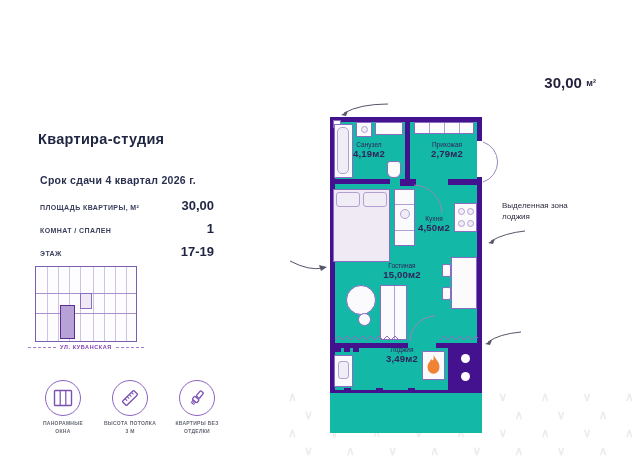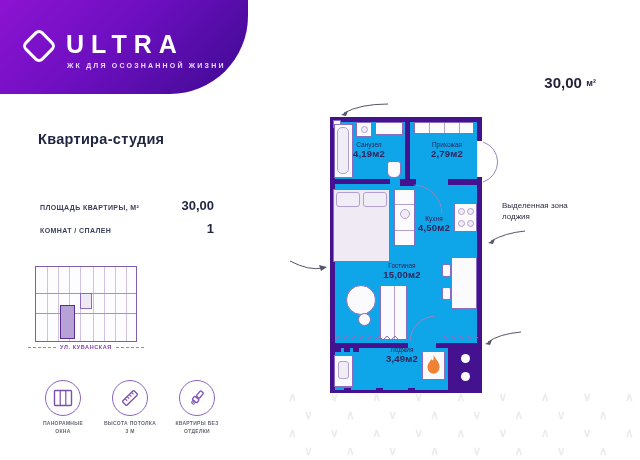--- a/index.html
+++ b/index.html
@@ -53,58 +53,58 @@
   
   .features { position:absolute; left:36px; top:380px; display:flex; gap:13px; }
   .feature { width:54px; display:flex; flex-direction:column; align-items:center; }
   .feature-circle { width:36px; height:36px; border:1.5px solid #8a63c0; border-radius:50%;
     display:flex; align-items:center; justify-content:center; background:#fff; }
   .feature-label { margin-top:4px; font-size:5px; color:#666a75; text-align:center; line-height:1.5; letter-spacing:.3px; font-weight:bold; }
   
   .chevrons { position:absolute; left:288px; top:388px; right:0; bottom:0; overflow:hidden; }
   .chev-row { font-size:12px; color:#ececec; letter-spacing:15px; line-height:18px; font-weight:bold; white-space:nowrap; }
   
-  .floorplan { position:absolute; left:330px; top:117px; width:152px; height:276px; background:#0ea5e9; }
+  .floorplan { position:absolute; left:330px; top:117px; width:152px; height:316px; background:#14b8a6; }
   .wall { position:absolute; background:#45128f; }
   .furn { position:absolute; border:1px solid #8a6cc0; background:#fbfafd; }
   .furn-inner { position:absolute; border:1px solid #b3a0d2; background:#f1edf7; }
   .circ { border-radius:50%; }
   .room-label { position:absolute; text-align:center; color:#30245a; }
   .room-name { font-size:6.5px; display:block; }
   .room-area { font-size:9.5px; font-weight:bold; display:block; letter-spacing:.2px; }
   .dot-w { position:absolute; width:9px; height:9px; border-radius:50%; background:#ffffff; }
   .arcline { position:absolute; }
   
   .anno { position:absolute; font-size:8px; color:#2b2b3d; line-height:1.35; }
 </style>
 </head>
 <body>
 <div class="stage">
 
-  <div class="hdr-shape">
-    <div class="logo-diamond"></div>
-    <div class="brand-word">ULTRA</div>
-    <div class="brand-tag">ЖК ДЛЯ ОСОЗНАННОЙ ЖИЗНИ</div>
-  </div>
 
   <div class="plan-area-wrap">
     <span class="plan-area-num">30,00</span>
     <span class="plan-area-unit">м²</span>
   </div>
 
   <div class="apt-title">Квартира-студия</div>
+  <div class="deadline">Срок сдачи 4 квартал 2026 г.</div>
 
   <div class="specs">
     <div class="spec-row">
       <span class="spec-label">ПЛОЩАДЬ КВАРТИРЫ, М²</span>
       <span class="spec-value">30,00</span>
     </div>
     <div class="spec-row">
       <span class="spec-label">КОМНАТ / СПАЛЕН</span>
       <span class="spec-value">1</span>
+    </div>
+    <div class="spec-row">
+      <span class="spec-label">ЭТАЖ</span>
+      <span class="spec-value">17-19</span>
     </div>
   </div>
 
   <div class="mini-plan">
     <div class="mini-v" style="left:11px"></div>
       <div class="mini-v" style="left:22px"></div>
     <div class="mini-v" style="left:33px"></div>
       <div class="mini-v" style="left:44px"></div>
     <div class="mini-v" style="left:57px"></div>
       <div class="mini-v" style="left:68px"></div>

